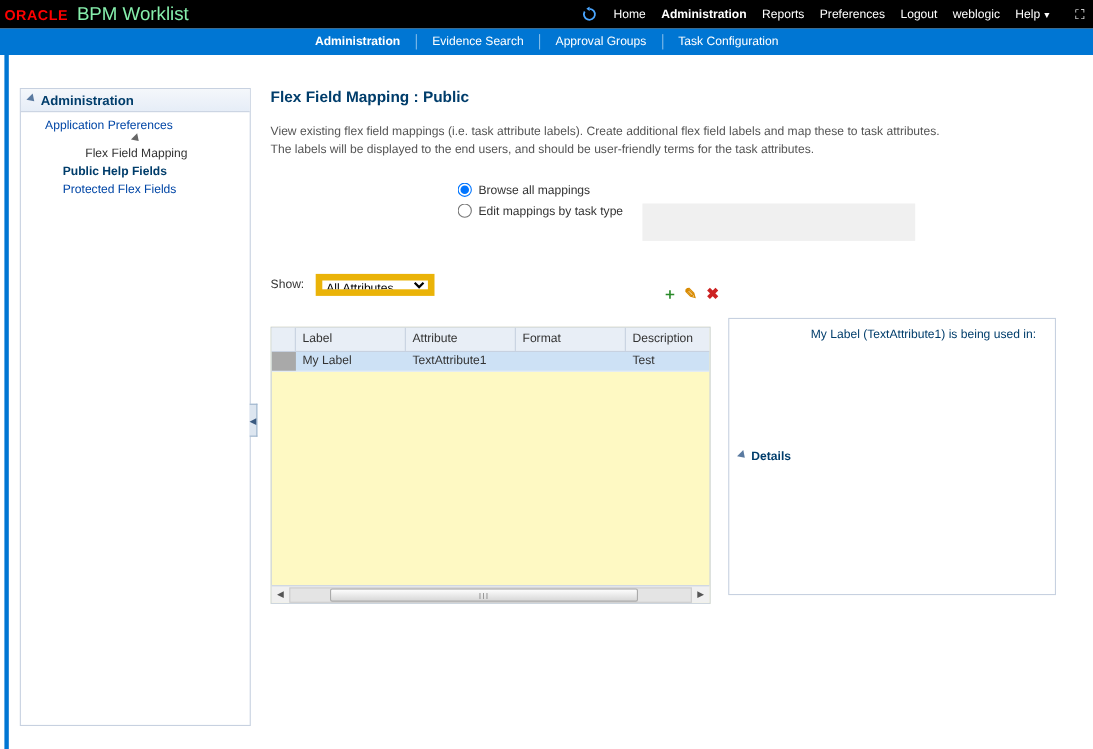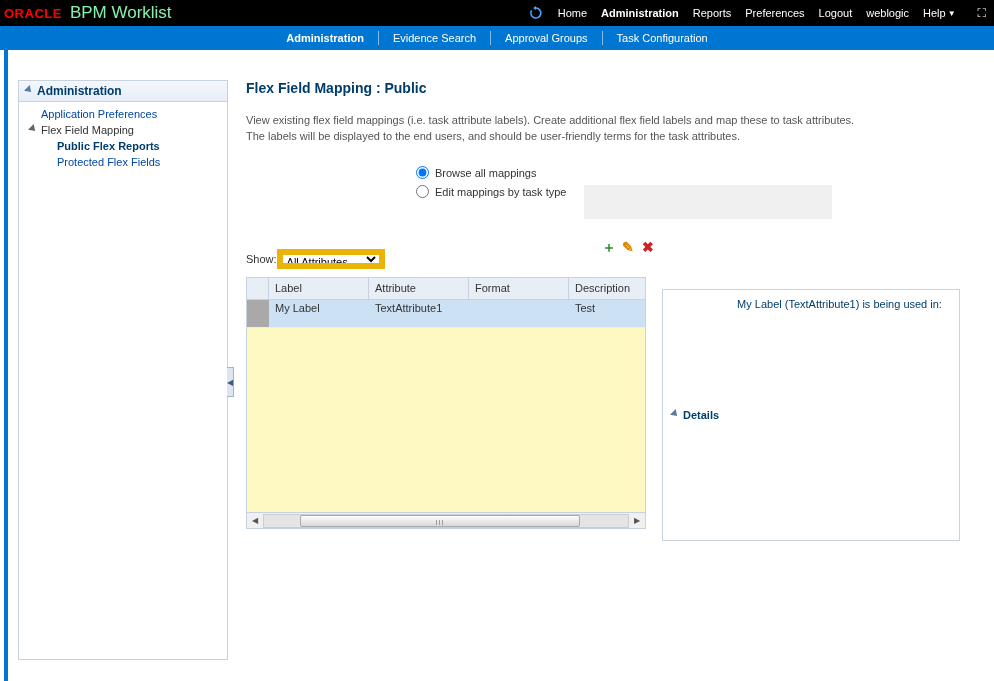--- a/index.html
+++ b/index.html
@@ -101,21 +101,21 @@
     border-right: 4px solid transparent;
     border-top: 6px solid #5a7aa0;
     transform: rotate(-45deg);
     position: relative;
     top: -1px;
   }
   .sidebar-tree { padding: 4px 0; font-size: 11px; }
   .tree-item { padding: 2px 8px 2px 22px; color: #0046a6; cursor: pointer; }
   .tree-parent {
     padding: 2px 8px 2px 10px; color: #333; cursor: pointer;
-    display: flex; align-items: center; gap: 4px;
+    display: flex; align-items: center; gap: 4px; flex-direction: column;
   }
   .tree-parent .tri-exp { transform: rotate(-45deg); border-top-color: #666; }
   .tree-child { padding-left: 38px; }
   .tree-child.selected { font-weight: bold; color: #003d6b; }
 
   .collapse-handle {
     position: absolute;
     right: -7px;
     top: 286px;
     width: 7px;
@@ -164,21 +164,21 @@
   .radio-row-wrap { display: flex; align-items: flex-start; }
 
   .content-row {
     display: flex;
     gap: 16px;
     align-items: flex-start;
   }
 
   .left-col { width: 400px; }
   .show-row {
-    display: flex; align-items: center; gap: 0; margin-bottom: 8px;
+    display: flex; align-items: center; gap: 10px; margin-bottom: 28px;
   }
   .show-row label { font-size: 11px; }
   .show-row select {
     font-size: 11px;
     height: 20px;
     width: 108px;
     border: 6px solid #eab308;
     background: #fff;
   }
 
@@ -216,21 +216,21 @@
   }
   .col-handle { width: 22px; background: #e8eef6; }
   .col-label { width: 100px; }
   .col-attr { width: 100px; }
   .col-format { width: 100px; }
   .col-desc { flex: 1; border-right: none !important; }
 
   .grid-body { flex: 1; overflow: hidden; }
   .grid-row {
     display: flex;
-    height: 28px;
+    height: 18px;
     align-items: stretch;
     border-bottom: 1px solid #e8eef6;
     font-size: 11px;
   }
   .grid-row.selected { background: #cde1f5; }
   .grid-row .cell { padding: 2px 6px; border-right: 1px solid transparent; }
   .grid-row .col-handle { background: #a9a9a9; padding: 0; }
 
   .grid-scroll {
     height: 16px;
@@ -338,21 +338,21 @@
     <div class="sidebar-header">
       <span class="tri-exp"></span>
       <span>Administration</span>
     </div>
     <div class="sidebar-tree">
       <div class="tree-item">Application Preferences</div>
       <div class="tree-parent">
         <span class="tri-exp"></span>
         <span>Flex Field Mapping</span>
       </div>
-      <div class="tree-item tree-child selected">Public Flex Reports</div>
+      <div class="tree-item tree-child selected">Public Help Fields</div>
       <div class="tree-item tree-child">Protected Flex Fields</div>
     </div>
     <div class="collapse-handle">◀</div>
   </div>
 
   <div class="main">
     <div class="page-title">Flex Field Mapping : Public</div>
     <div class="page-desc">
       <div>View existing flex field mappings (i.e. task attribute labels). Create additional flex field labels and map these to task attributes.</div>
       <div>The labels will be displayed to the end users, and should be user-friendly terms for the task attributes.</div>

